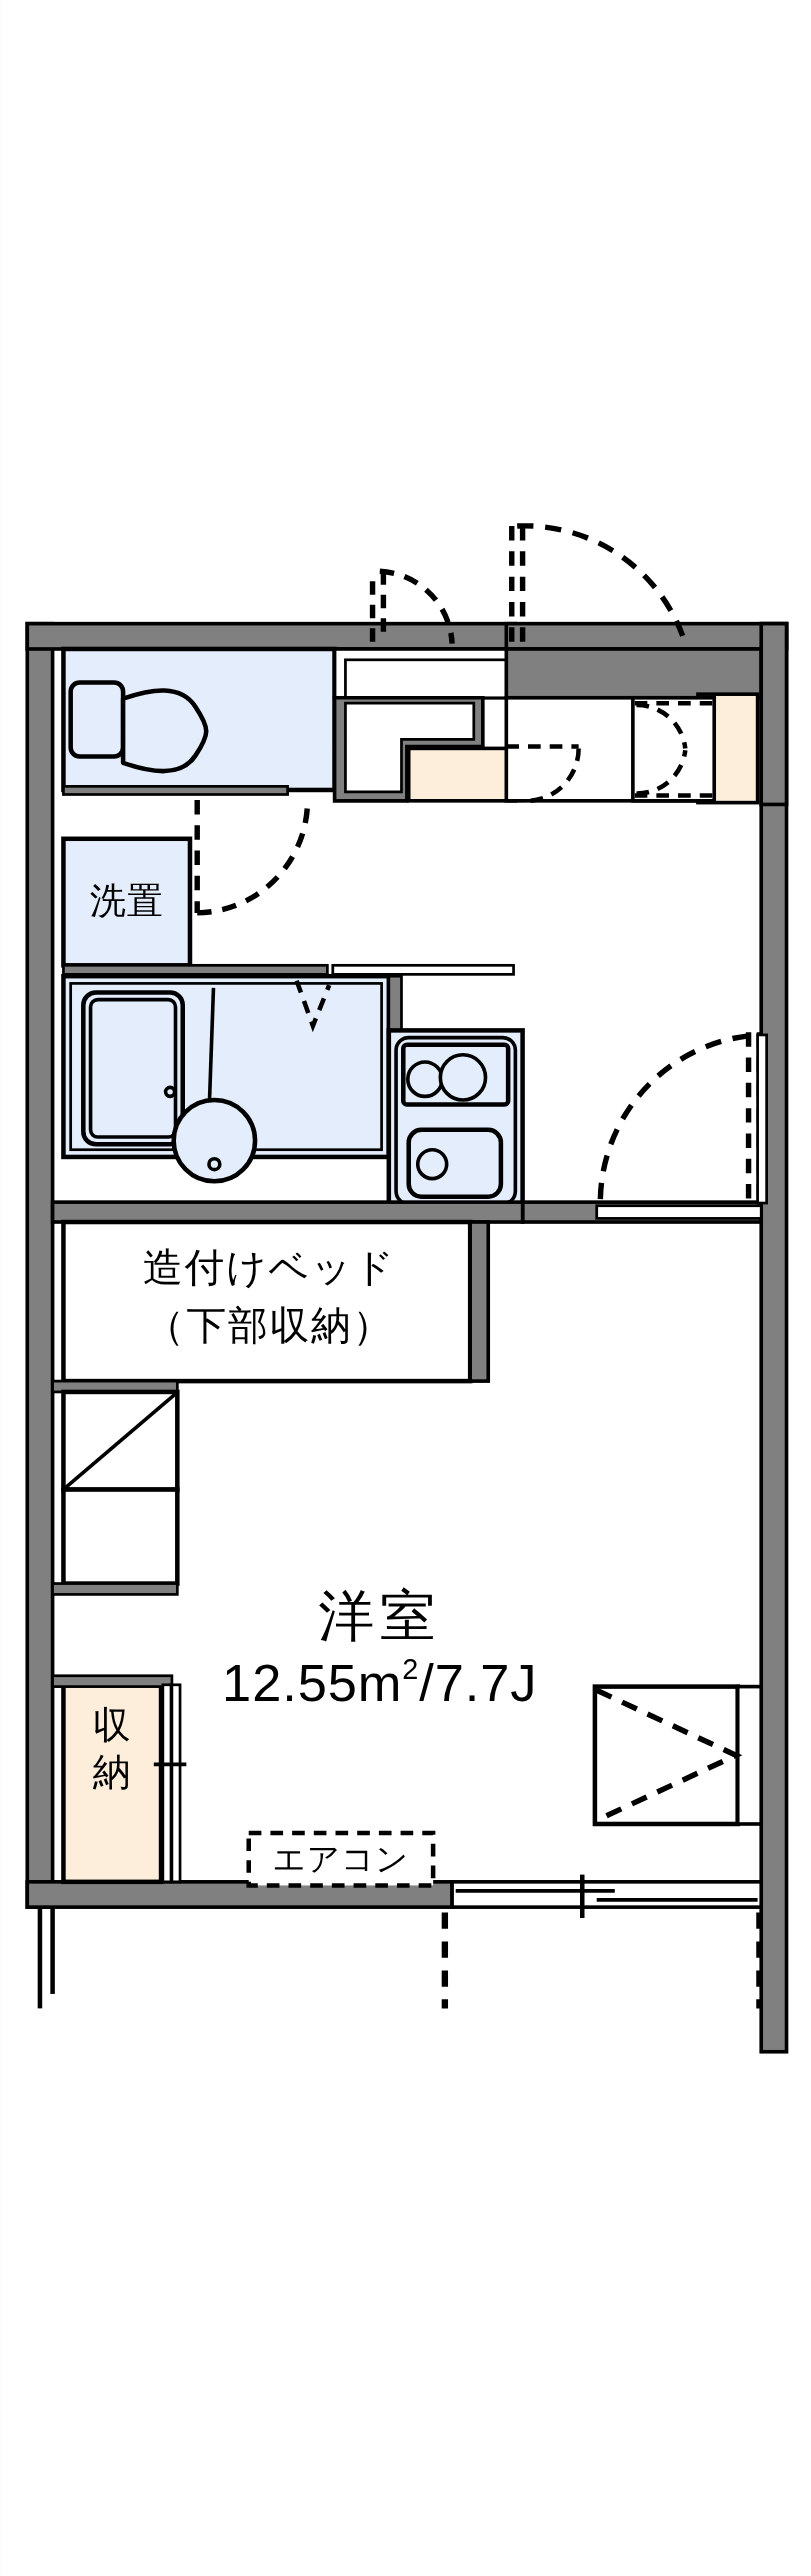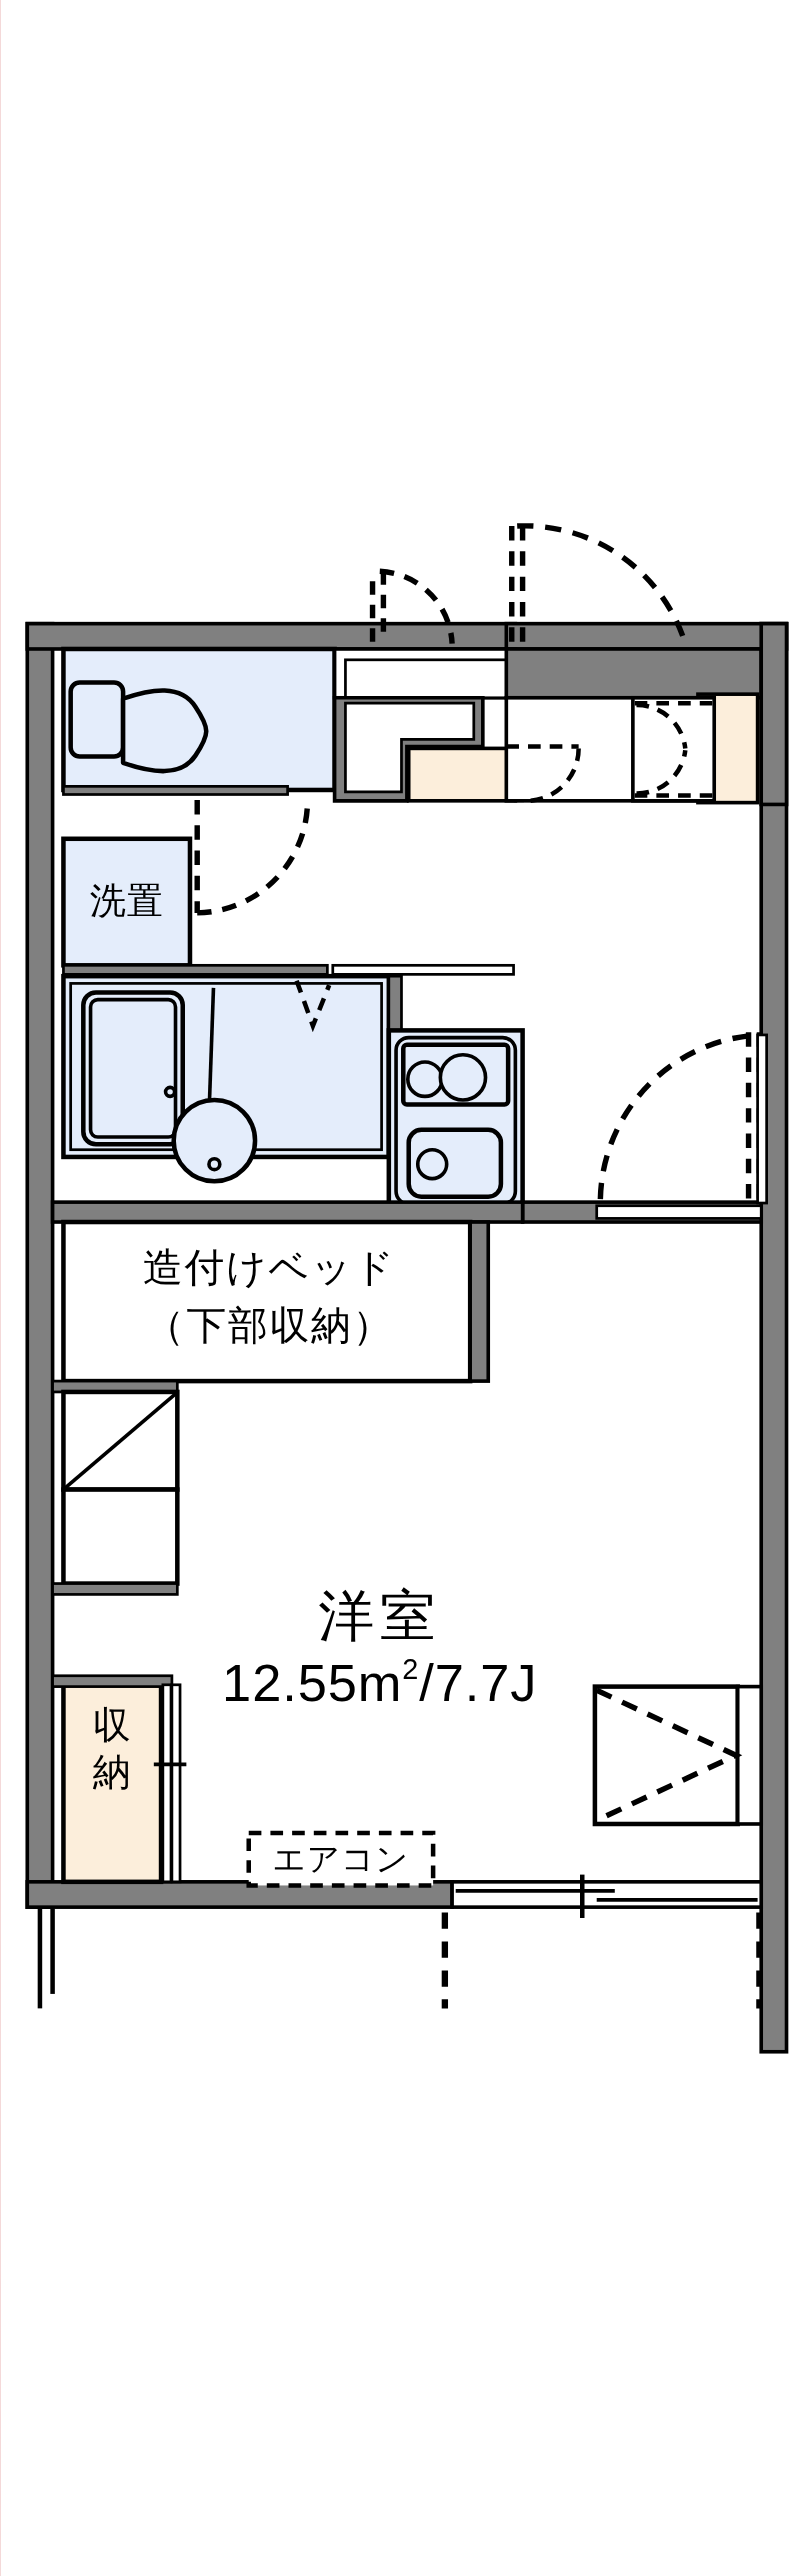--- a/index.html
+++ b/index.html
@@ -10,21 +10,21 @@
   body {
     width: 812px;
     height: 2576px;
     font-family: "Liberation Sans", sans-serif;
     overflow: hidden;
   }
   #floorplan-root {
     position: relative;
     width: 812px;
     height: 2576px;
-    background: #b91c1c;
+    background: #e5e5e5;
   }
   svg.plan {
     position: absolute;
     left: 0;
     top: 0;
     width: 812px;
     height: 2576px;
     display: block;
   }
   .lbl {

